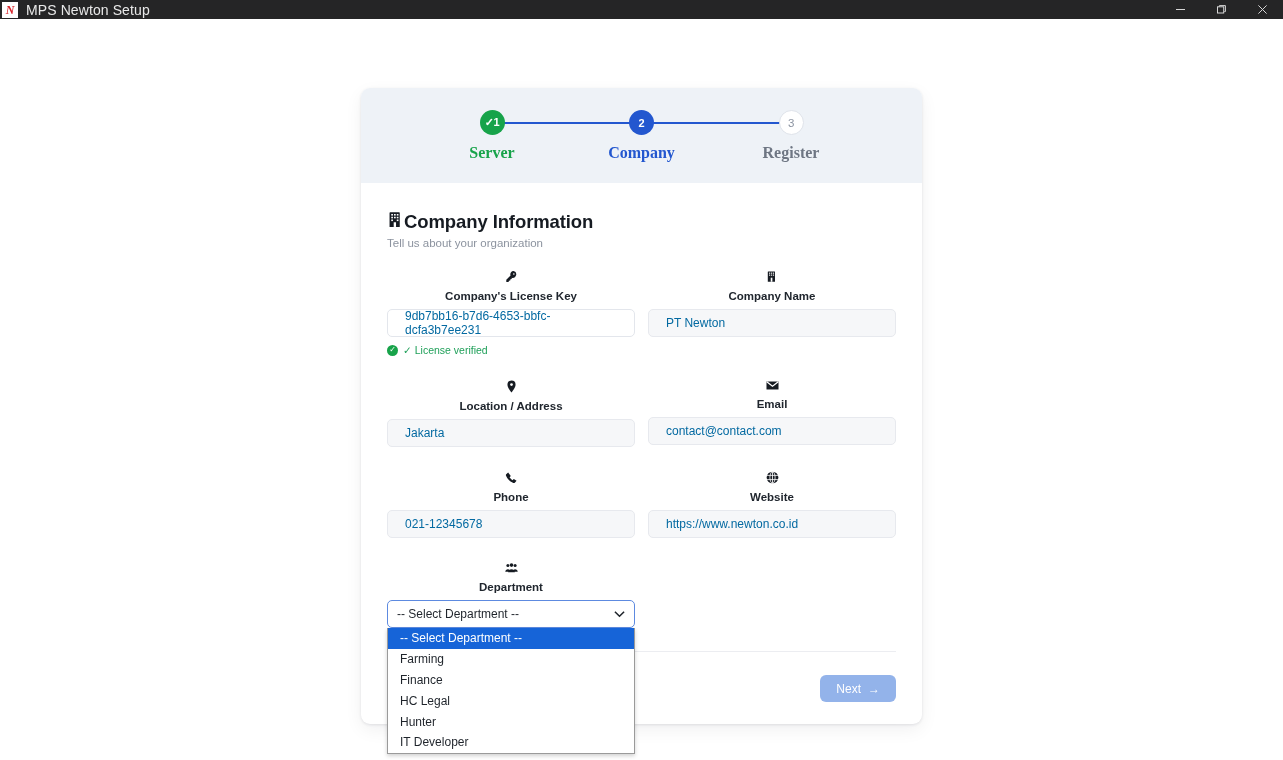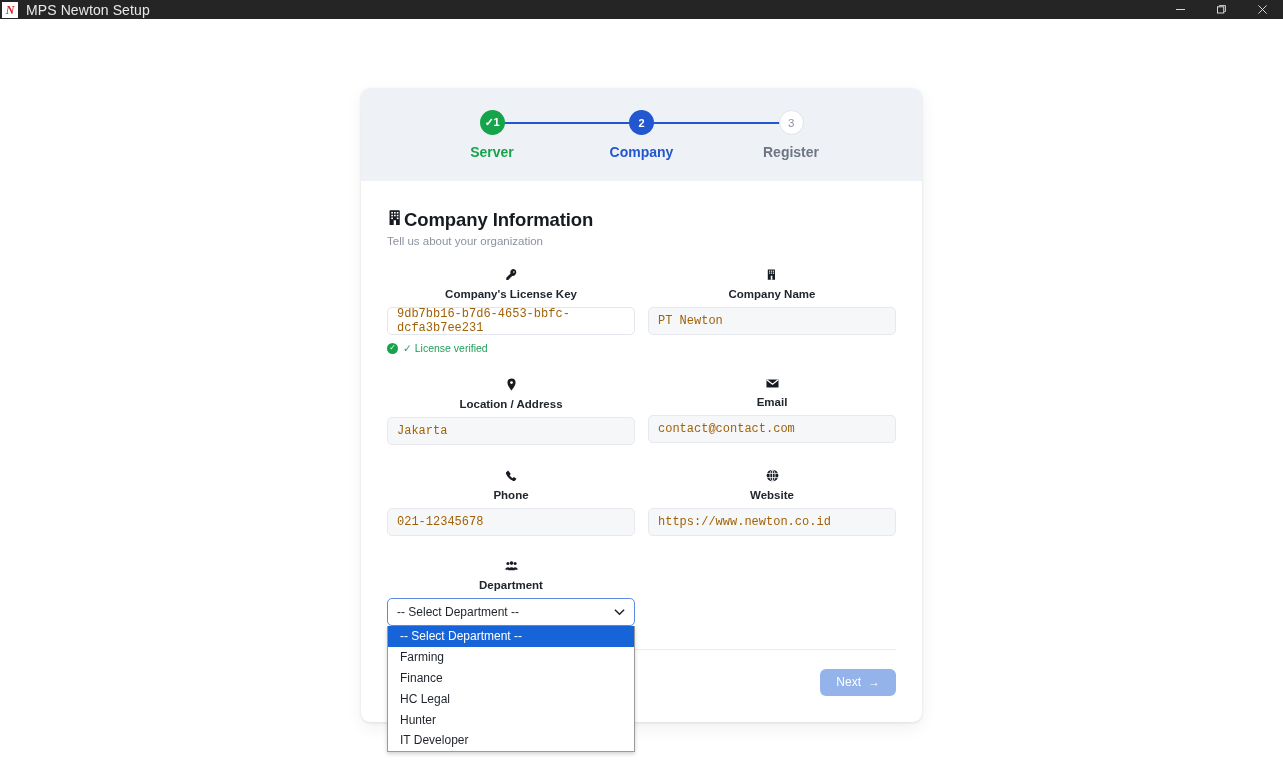--- a/index.html
+++ b/index.html
@@ -97,22 +97,23 @@
   .step.active .step-circle { background: #2357cf; }
   .step.todo .step-circle {
     background: #ffffff;
     border: 1.5px solid #dfe3ea;
     color: #8b93a1;
     font-weight: normal;
     font-size: 11.5px;
   }
   .step-label {
     margin-top: 9px;
-    font-size: 14px;
+    font-size: 16px;
     font-weight: bold;
+    font-family: Liberation Serif, serif;
   }
   .step.done .step-label { color: #17a34a; }
   .step.active .step-label { color: #2357cf; }
   .step.todo .step-label { color: #6e7683; font-weight: bold; }
   .step-line {
     position: absolute;
     top: 12px;
     height: 2px;
     background: #2357cf;
     z-index: 1;
@@ -154,24 +155,24 @@
     margin-bottom: 7px;
     flex-direction: column;
   }
   .flabel .ic { display: flex; width: 13px; justify-content: center; }
   .finput {
     width: 100%;
     height: 28px;
     border-radius: 5px;
     border: 1px solid #e7e9ee;
     background: #f6f7f9;
-    padding: 0 9px;
+    padding: 0 17px;
     font-size: 12px;
-    color: #a16207;
-    font-family: Liberation Mono, monospace;
+    color: #0369a1;
+    font-family: Liberation Sans, sans-serif;
     display: flex;
     align-items: center;
   }
   .finput.white { background: #ffffff; border-color: #e3e6ec; }
   .verified {
     display: flex;
     align-items: center;
     gap: 5px;
     margin-top: 7px;
     font-size: 10.5px;
@@ -223,21 +224,21 @@
 
   
   .divider {
     margin-top: 23px;
     border-top: 1px solid #ecedf1;
   }
   .footer {
     padding-top: 14px;
     display: flex;
     justify-content: flex-end;
-    align-items: center;
+    align-items: flex-end;
     height: 50px;
   }
   .next-btn {
     background: #93b3ea;
     color: #ffffff;
     border: none;
     border-radius: 6px;
     height: 27px;
     padding: 0 16px;
     font-size: 12px;

